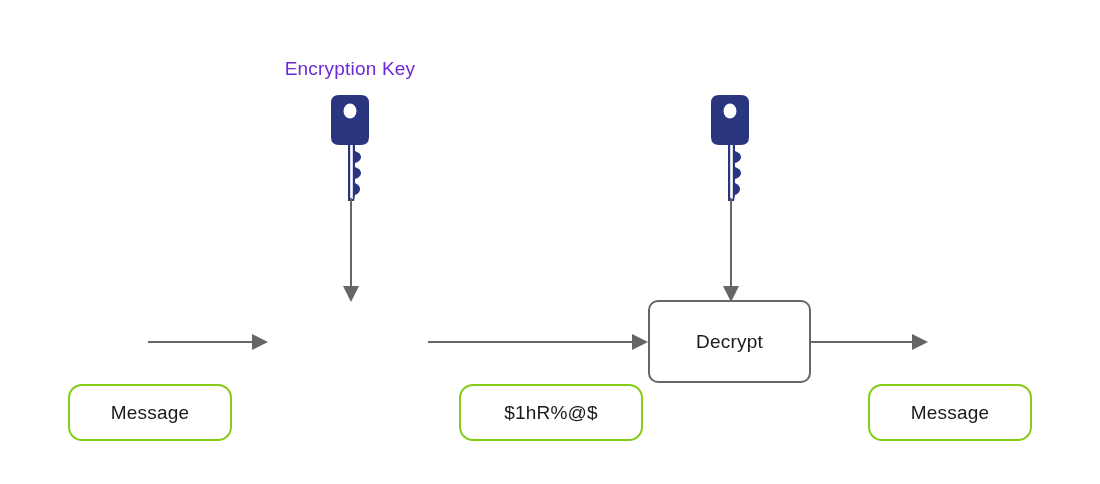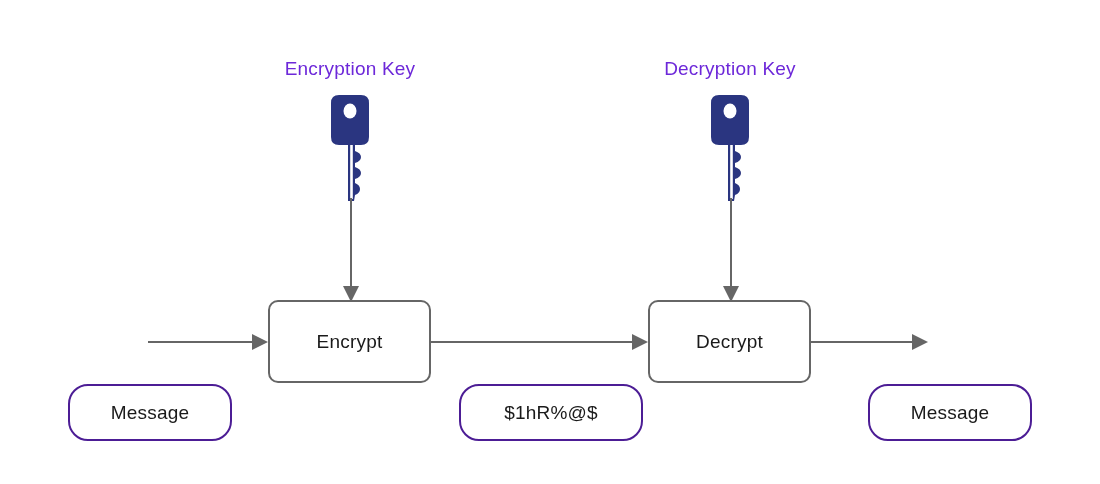--- a/index.html
+++ b/index.html
@@ -34,22 +34,22 @@
     display: flex;
     align-items: center;
     justify-content: center;
     font-size: 19px;
     color: #1a1a1a;
     letter-spacing: 0.2px;
   }
   .data-box {
     position: absolute;
     box-sizing: border-box;
-    border: 2px solid #4c1d95;
-    border-radius: 20px;
+    border: 2px solid #84cc16;
+    border-radius: 14px;
     background: #ffffff;
     display: flex;
     align-items: center;
     justify-content: center;
     font-size: 19px;
     color: #1a1a1a;
     letter-spacing: 0.2px;
   }
   .key-icon {
     position: absolute;
@@ -59,21 +59,20 @@
     overflow: visible;
   }
 </style>
 </head>
 <body>
 
 <div id="canvas">
 
   <div class="label-text" style="left:268px; top:58px; width:164px;">Encryption Key</div>
 
-  <div class="label-text" style="left:648px; top:58px; width:164px;">Decryption Key</div>
 
   <svg class="key-icon" style="left:331px; top:95px;" width="40" height="108" viewBox="0 0 40 108">
     <path d="M 8 0 L 30 0 Q 38 0 38 8 L 38 42 Q 38 50 30 50
              L 24 50
              L 24 56 Q 30 58 30 62 Q 30 66 24 68
              L 24 72 Q 30 74 30 78 Q 30 82 24 84
              L 24 88 Q 29 90 29 94 Q 29 98 24 100
              L 23 106 L 17 106 L 17 50 L 8 50
              Q 0 50 0 42 L 0 8 Q 0 0 8 0 Z" fill="#2a3580"></path>
     <ellipse cx="19" cy="16" rx="6.5" ry="7.5" fill="#ffffff"></ellipse>
@@ -110,21 +109,20 @@
   <svg class="arrow-svg" style="left:428px; top:330px;" width="222" height="24" viewBox="0 0 222 24">
     <line x1="0" y1="12" x2="206" y2="12" stroke="#666666" stroke-width="2"></line>
     <path d="M 204 4 L 204 20 L 220 12 Z" fill="#666666"></path>
   </svg>
 
   <svg class="arrow-svg" style="left:808px; top:330px;" width="122" height="24" viewBox="0 0 122 24">
     <line x1="0" y1="12" x2="106" y2="12" stroke="#666666" stroke-width="2"></line>
     <path d="M 104 4 L 104 20 L 120 12 Z" fill="#666666"></path>
   </svg>
 
-  <div class="node-box" style="left:268px; top:300px; width:163px; height:83px;">Encrypt</div>
 
   <div class="node-box" style="left:648px; top:300px; width:163px; height:83px;">Decrypt</div>
 
   <div class="data-box" style="left:68px; top:384px; width:164px; height:57px;">Message</div>
 
   <div class="data-box" style="left:459px; top:384px; width:184px; height:57px;">$1hR%@$</div>
 
   <div class="data-box" style="left:868px; top:384px; width:164px; height:57px;">Message</div>
 
 </div>

